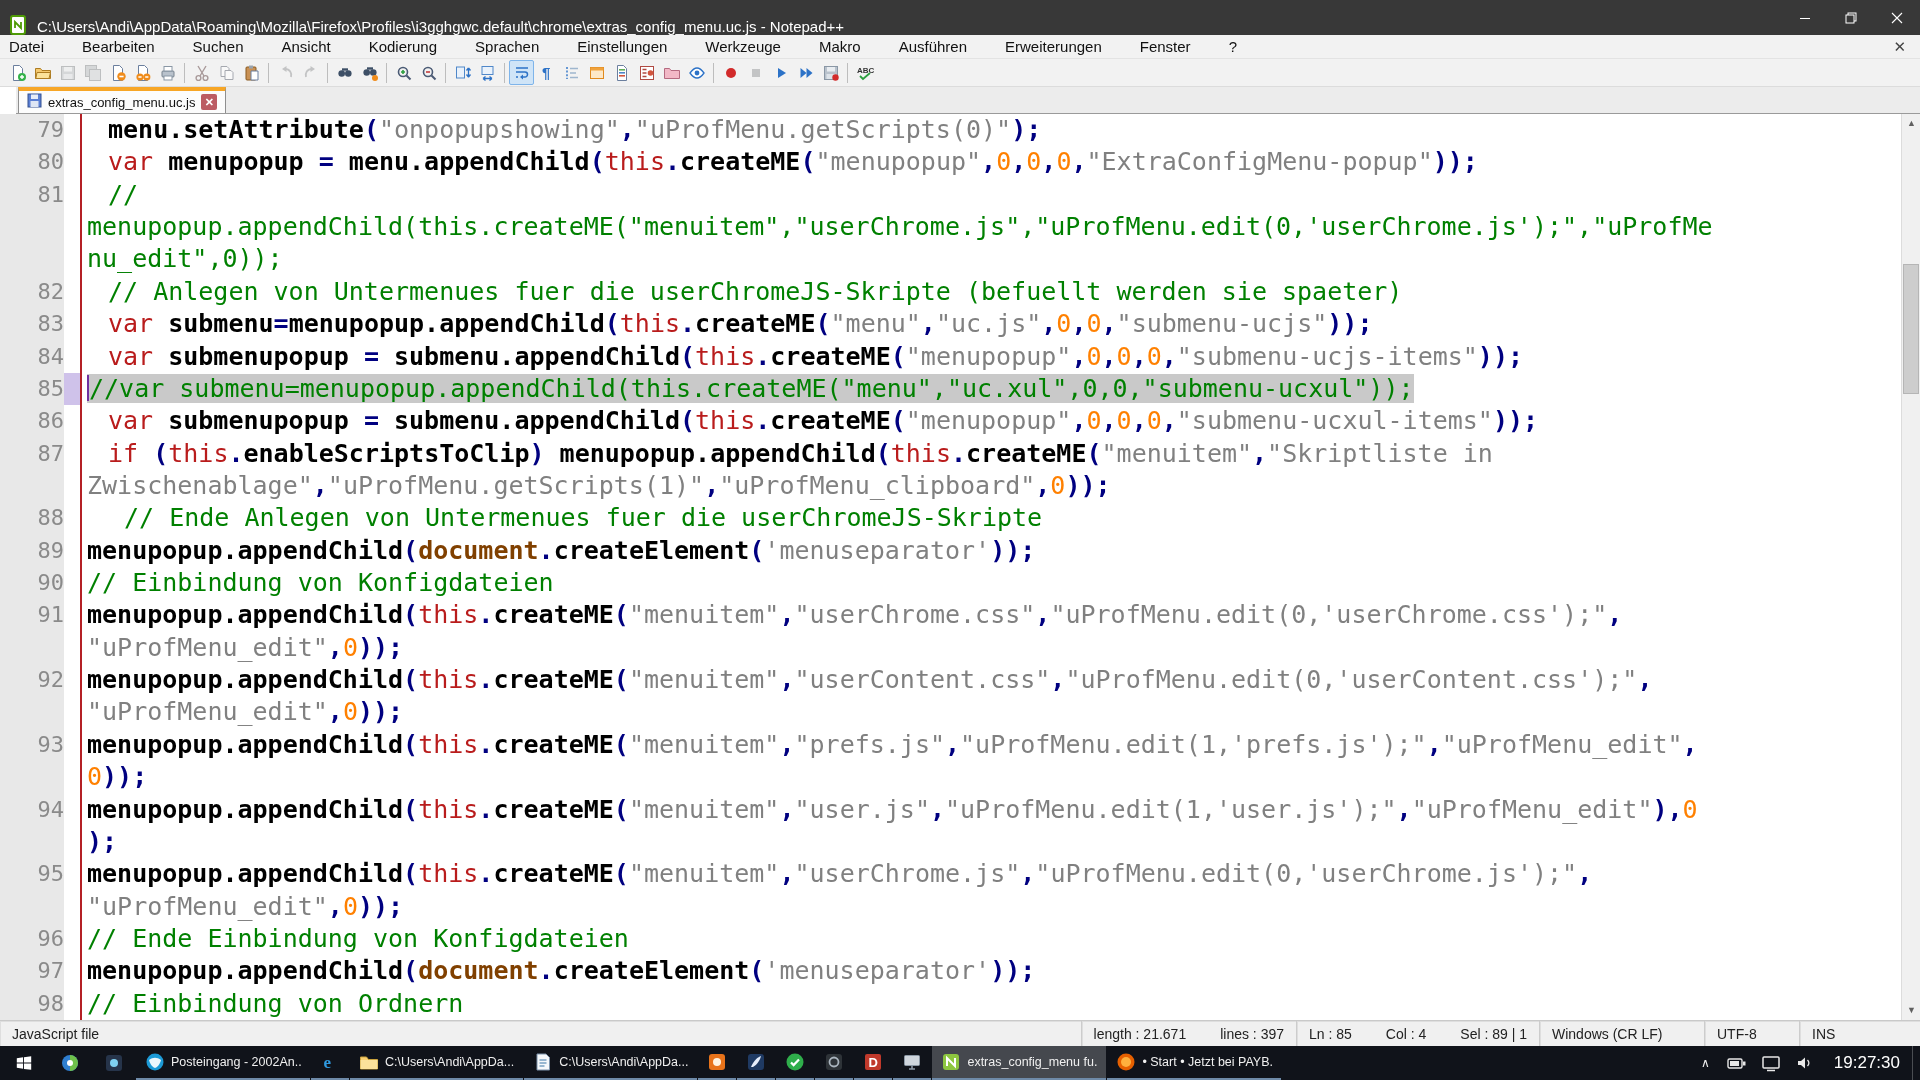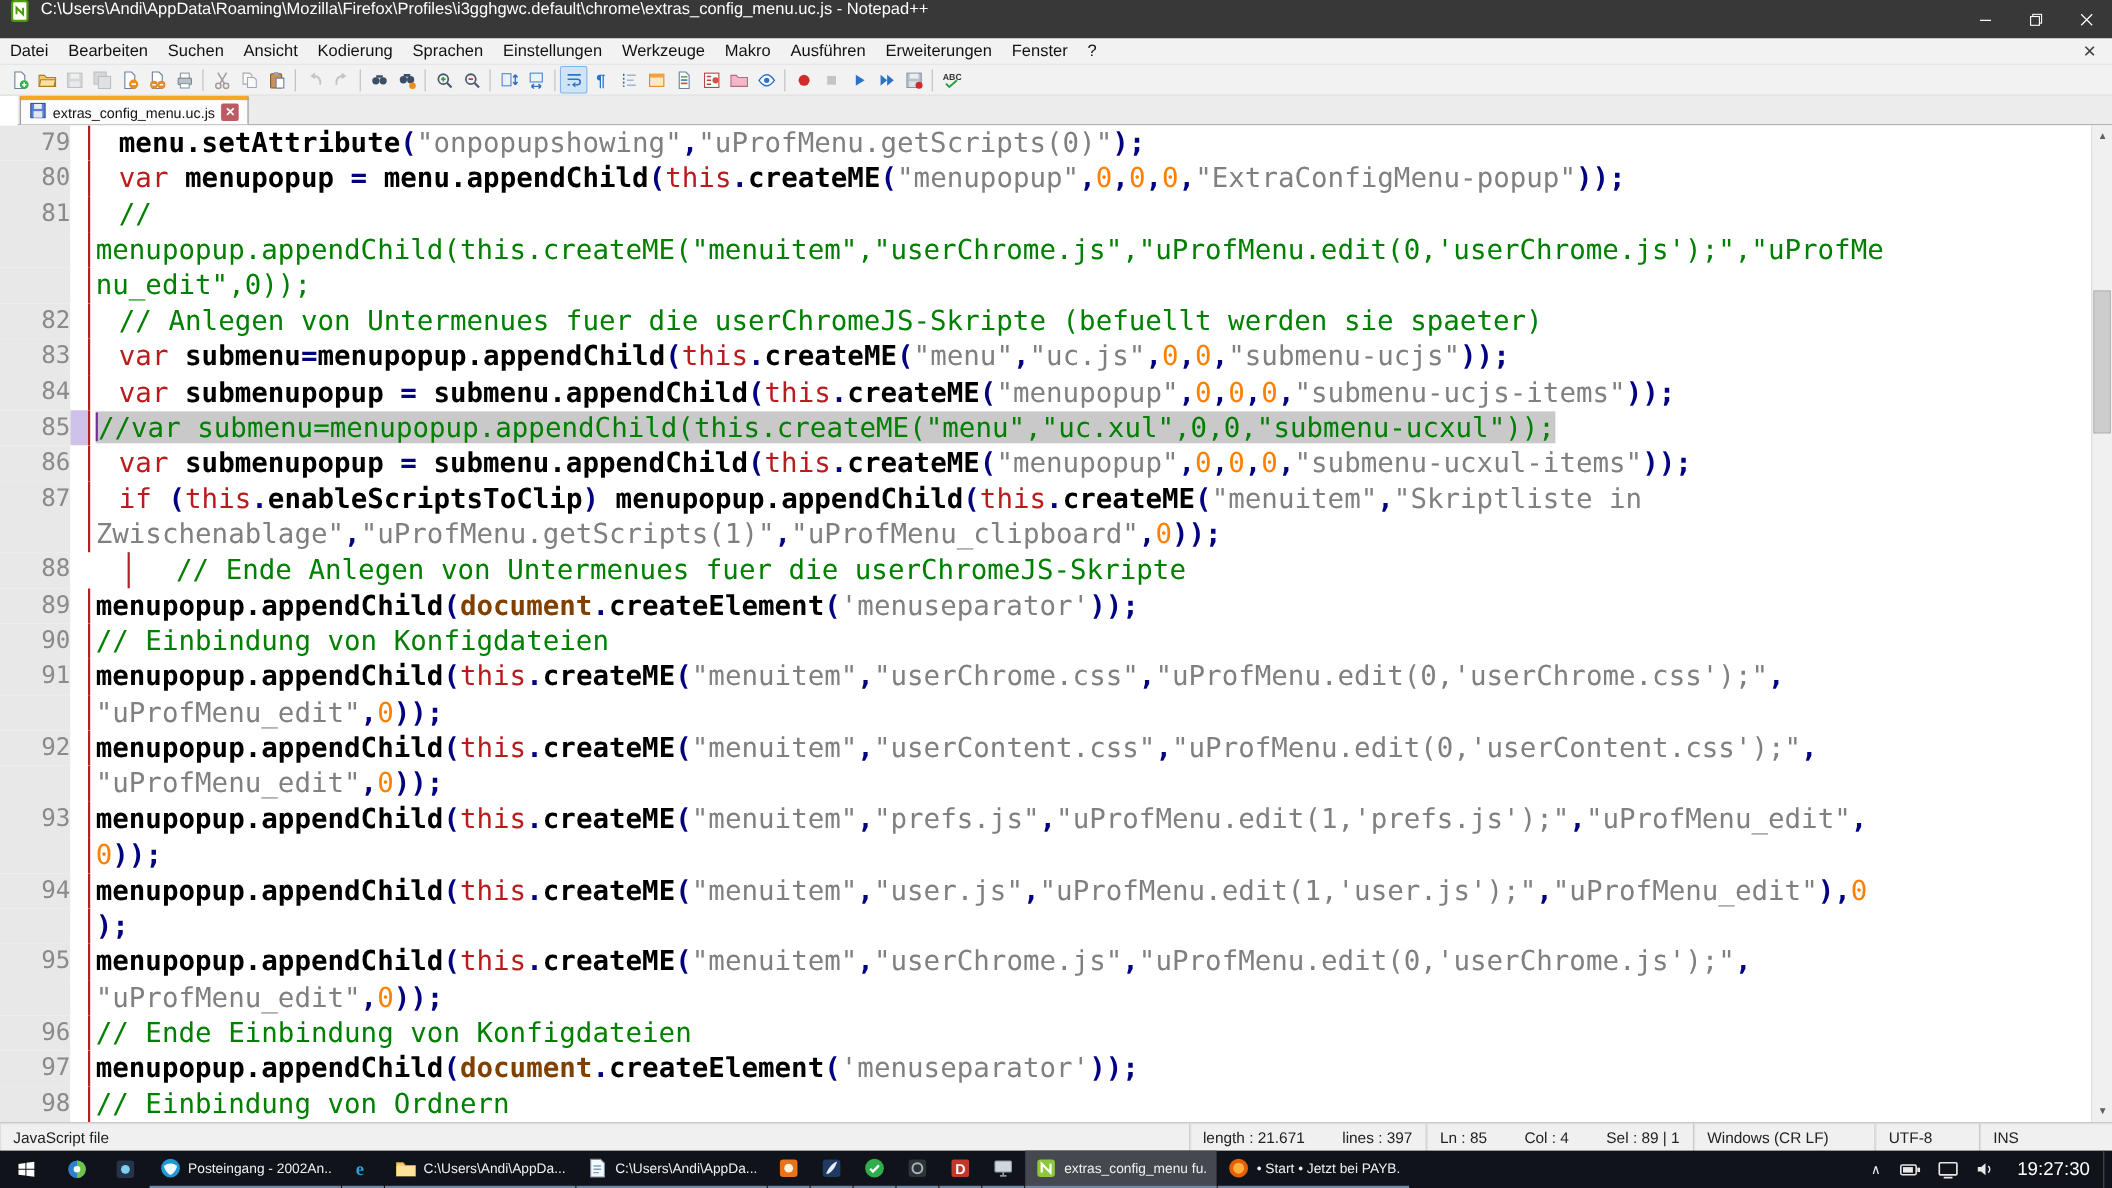--- a/index.html
+++ b/index.html
@@ -4,21 +4,21 @@
 <style>
   * { box-sizing: border-box; }
   html,body { margin:0; padding:0; }
   body {
     width:1920px; height:1080px; position:relative; overflow:hidden;
     background:#fff; font-family:"Liberation Sans",sans-serif;
     -webkit-font-smoothing:antialiased;
   }
   
   .titlebar { position:absolute; top:0; left:0; width:1920px; height:35px;
-    background:#383838; color:#fff; display:flex; align-items:flex-start; }
+    background:#383838; color:#fff; display:flex; align-items:flex-end; }
   .titlebar .appicon { margin:0 8px 0 9px; width:20px; height:20px; flex:0 0 auto; }
   .titlebar .title { font-size:15px; color:#fff; white-space:nowrap; overflow:hidden; }
   .wincontrols { margin-left:auto; display:flex; height:35px; }
   .winbtn { width:46px; height:35px; display:flex; align-items:center; justify-content:center; }
   
   .menubar { position:absolute; top:35px; left:0; width:1920px; height:24px;
     background:#f2f2f2; display:flex; align-items:center; font-size:15px; color:#111;
     border-bottom:1px solid #e3e3e3; }
   .menu-item { padding:0 9px; height:24px; line-height:24px; }
   .menubar-close { margin-left:auto; padding:0 14px; color:#444; font-size:15px; }
@@ -41,21 +41,21 @@
     color:#fff; font-size:11px; line-height:16px; text-align:center; font-weight:bold; }
   
   .editor { position:absolute; top:114px; left:0; width:1901px; height:906px; background:#fff; overflow:hidden; }
   .row { display:flex; height:32.36px; line-height:32.36px; }
   .gcell { flex:0 0 64px; background:#e8e8e8; color:#8a8a8a; text-align:right; 
     font-family:"DejaVu Sans Mono","Liberation Mono",monospace; font-size:22px; }
   .mcell { flex:0 0 16px; background:#fff; }
   .mcell.cur { background:#cfc2ea; }
   .tcell { flex:1; border-left:2px solid #b42025; background:#fff; white-space:pre; overflow:hidden;
     font-family:"DejaVu Sans Mono","Liberation Mono",monospace; font-size:25px; font-weight:bold; }
-  .ind0 { padding-left:5px; } .ind1 { padding-left:26px; } .ind2 { padding-left:42px;margin-left:36px; }
+  .ind0 { padding-left:5px; } .ind1 { padding-left:26px; } .ind2 { padding-left:42px; }
   .k { color:#b91c1c; font-weight:normal; }
   .d { color:#000000; font-weight:bold; }
   .s { color:#808080; font-weight:normal; }
   .n { color:#ff8000; font-weight:normal; }
   .o { color:#000080; font-weight:bold; }
   .c { color:#008000; font-weight:normal; }
   .w { color:#804000; font-weight:bold; }
   .selbg { background:#c9c9c9; }
   .caret { display:inline-block; width:0; height:26px; border-left:2px solid #7030a0; vertical-align:-4px; }
   
@@ -111,21 +111,21 @@
     </span>
     <span class="winbtn">
       <svg width="12" height="12" viewBox="0 0 12 12">
           <path d="M1 1l10 10M11 1L1 11" stroke="#fff" stroke-width="1.1"></path>
         </svg>
     </span>
   </span>
 </div>
 
 <div class="menubar">
-  <span id="menu-items" style="display: flex;">
+  <span id="menu-items" style="display: flex; gap: 20px;">
       <span class="menu-item">Datei</span>
       <span class="menu-item">Bearbeiten</span>
       <span class="menu-item">Suchen</span>
       <span class="menu-item">Ansicht</span>
       <span class="menu-item">Kodierung</span>
       <span class="menu-item">Sprachen</span>
       <span class="menu-item">Einstellungen</span>
       <span class="menu-item">Werkzeuge</span>
       <span class="menu-item">Makro</span>
       <span class="menu-item">Ausführen</span>

